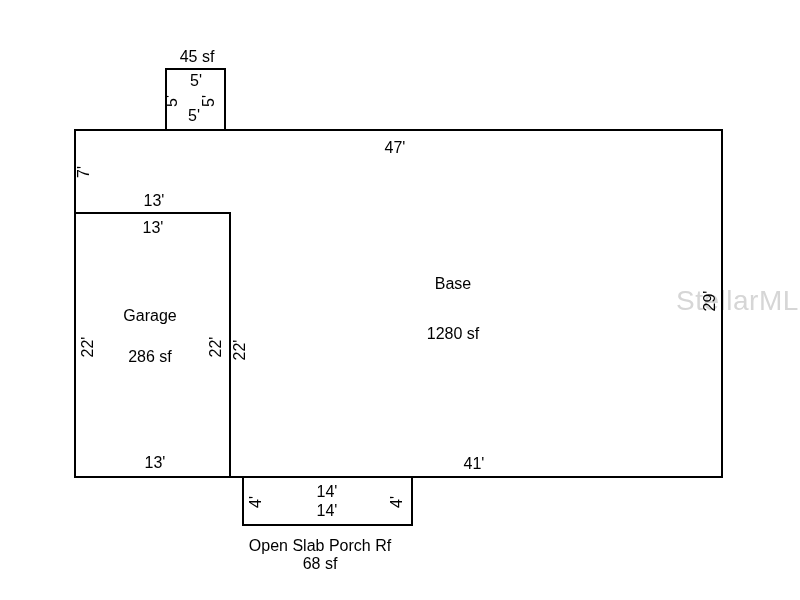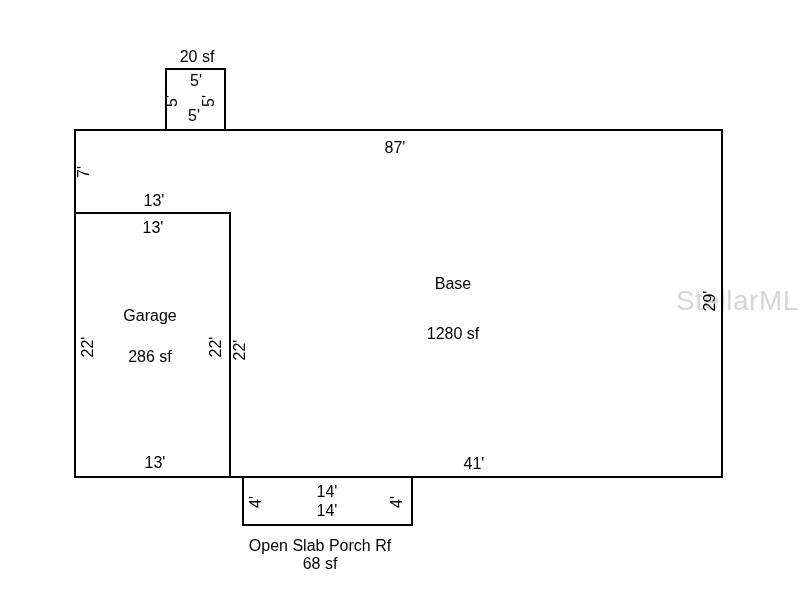--- a/index.html
+++ b/index.html
@@ -51,27 +51,27 @@
 
 <div id="canvas">
 
   <div class="watermark" style="left:747px; top:301px;">StellarMLS</div>
 
   <div class="rect" style="left:74px; top:129px; width:649px; height:349px;"></div>
   <div class="rect" style="left:74px; top:212px; width:157px; height:266px;"></div>
   <div class="rect" style="left:165px; top:68px; width:61px; height:63px;"></div>
   <div class="rect" style="left:242px; top:476px; width:171px; height:50px;"></div>
 
-  <div class="label" style="left:197px; top:57px;">20 sf</div>
+  <div class="label" style="left:197px; top:57px;">45 sf</div>
   <div class="label" style="left:196px; top:81px;">5'</div>
   <div class="vlabel" style="left:172px; top:101px;">5'</div>
   <div class="vlabel" style="left:209px; top:101px;">5'</div>
   <div class="label" style="left:194px; top:116px;">5'</div>
 
-  <div class="label" style="left:395px; top:148px;">87'</div>
+  <div class="label" style="left:395px; top:148px;">47'</div>
   <div class="vlabel" style="left:84px; top:172px;">7'</div>
   <div class="label" style="left:154px; top:201px;">13'</div>
   <div class="label" style="left:453px; top:284px;">Base</div>
   <div class="label" style="left:453px; top:306px;margin-top:28px;">1280 sf</div>
   <div class="vlabel" style="left:710px; top:301px;">29'</div>
   <div class="vlabel" style="left:240px; top:350px;">22'</div>
   <div class="label" style="left:474px; top:464px;">41'</div>
 
   <div class="label" style="left:153px; top:228px;">13'</div>
   <div class="label" style="left:150px; top:316px;">Garage</div>

